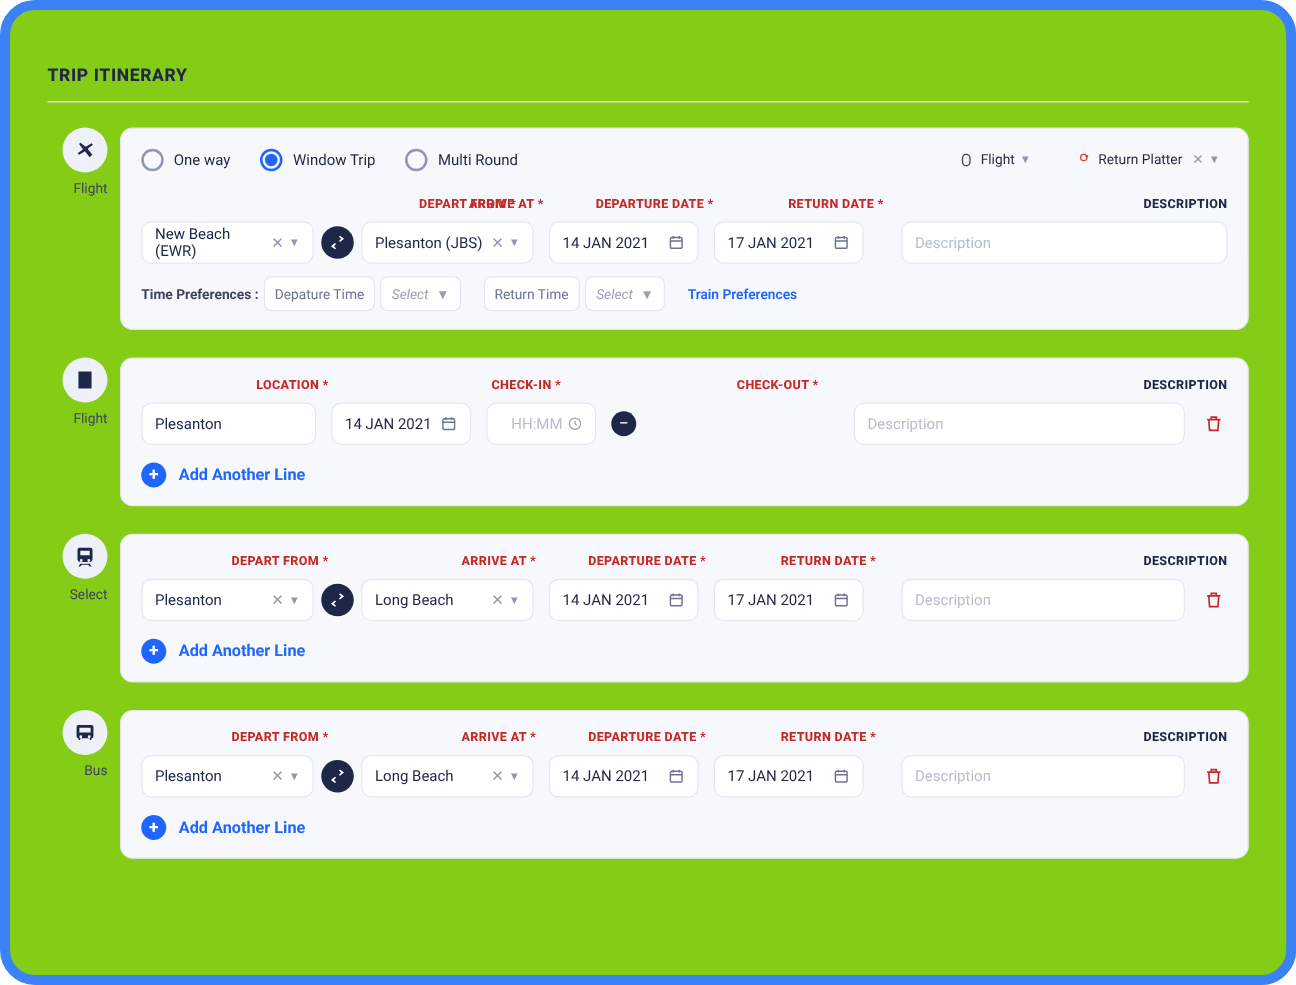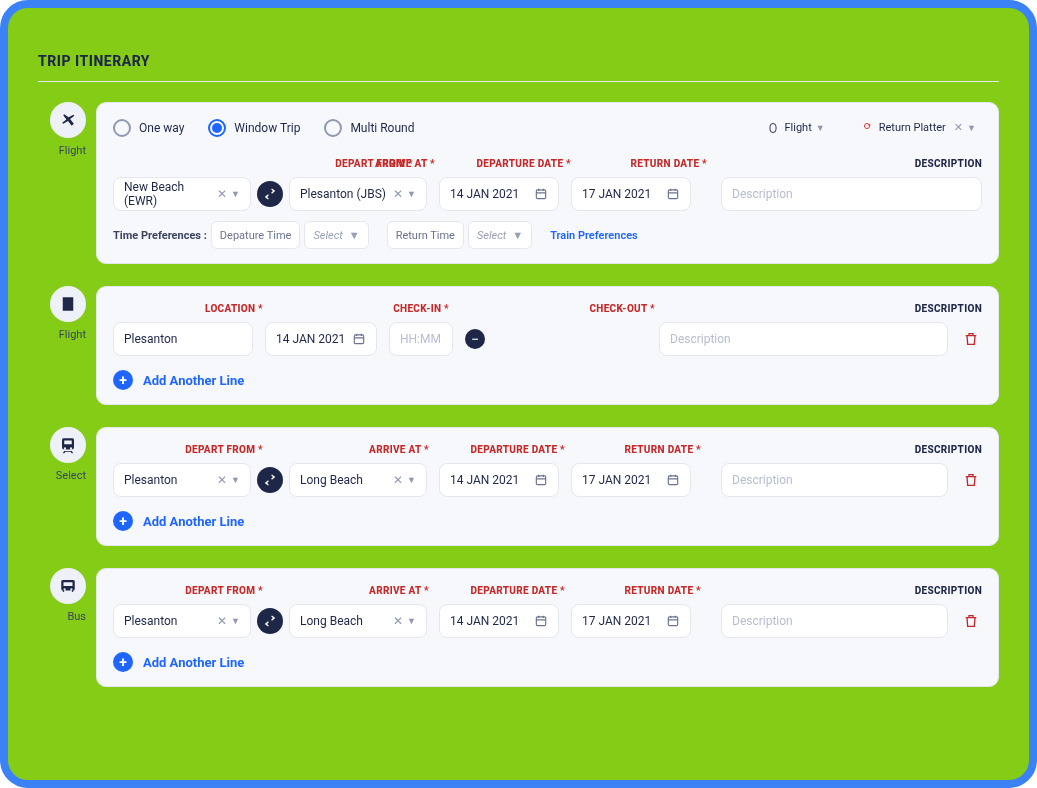--- a/index.html
+++ b/index.html
@@ -224,21 +224,21 @@
           </div>
         <div class="box" style="width:112px;">
           <span>14 JAN 2021</span>
           <span class="cal">
               <svg viewBox="0 0 24 24" fill="none" stroke="currentColor" stroke-width="2">
                 <rect x="4" y="5" width="16" height="15" rx="2"></rect>
                 <path d="M8 3v4M16 3v4M4 10h16"></path>
               </svg>
             </span>
         </div>
-        <div class="box muted" style="width:64px;gap:4px;">
+        <div class="box muted" style="width:88px;gap:4px;justify-content:flex-end;">
           <span class="hhmm">HH:MM</span>
           <svg viewBox="0 0 24 24" width="12" height="12" fill="none" stroke="#9aa0b4" stroke-width="2">
               <circle cx="12" cy="12" r="9"></circle>
               <path d="M12 7v5l3 2"></path>
             </svg>
         </div>
         <div class="minus">−</div>
         <div class="box" style="flex:0 0 150px;border:none;background:transparent;"></div>
         <div class="desc">
           <div class="box muted">

